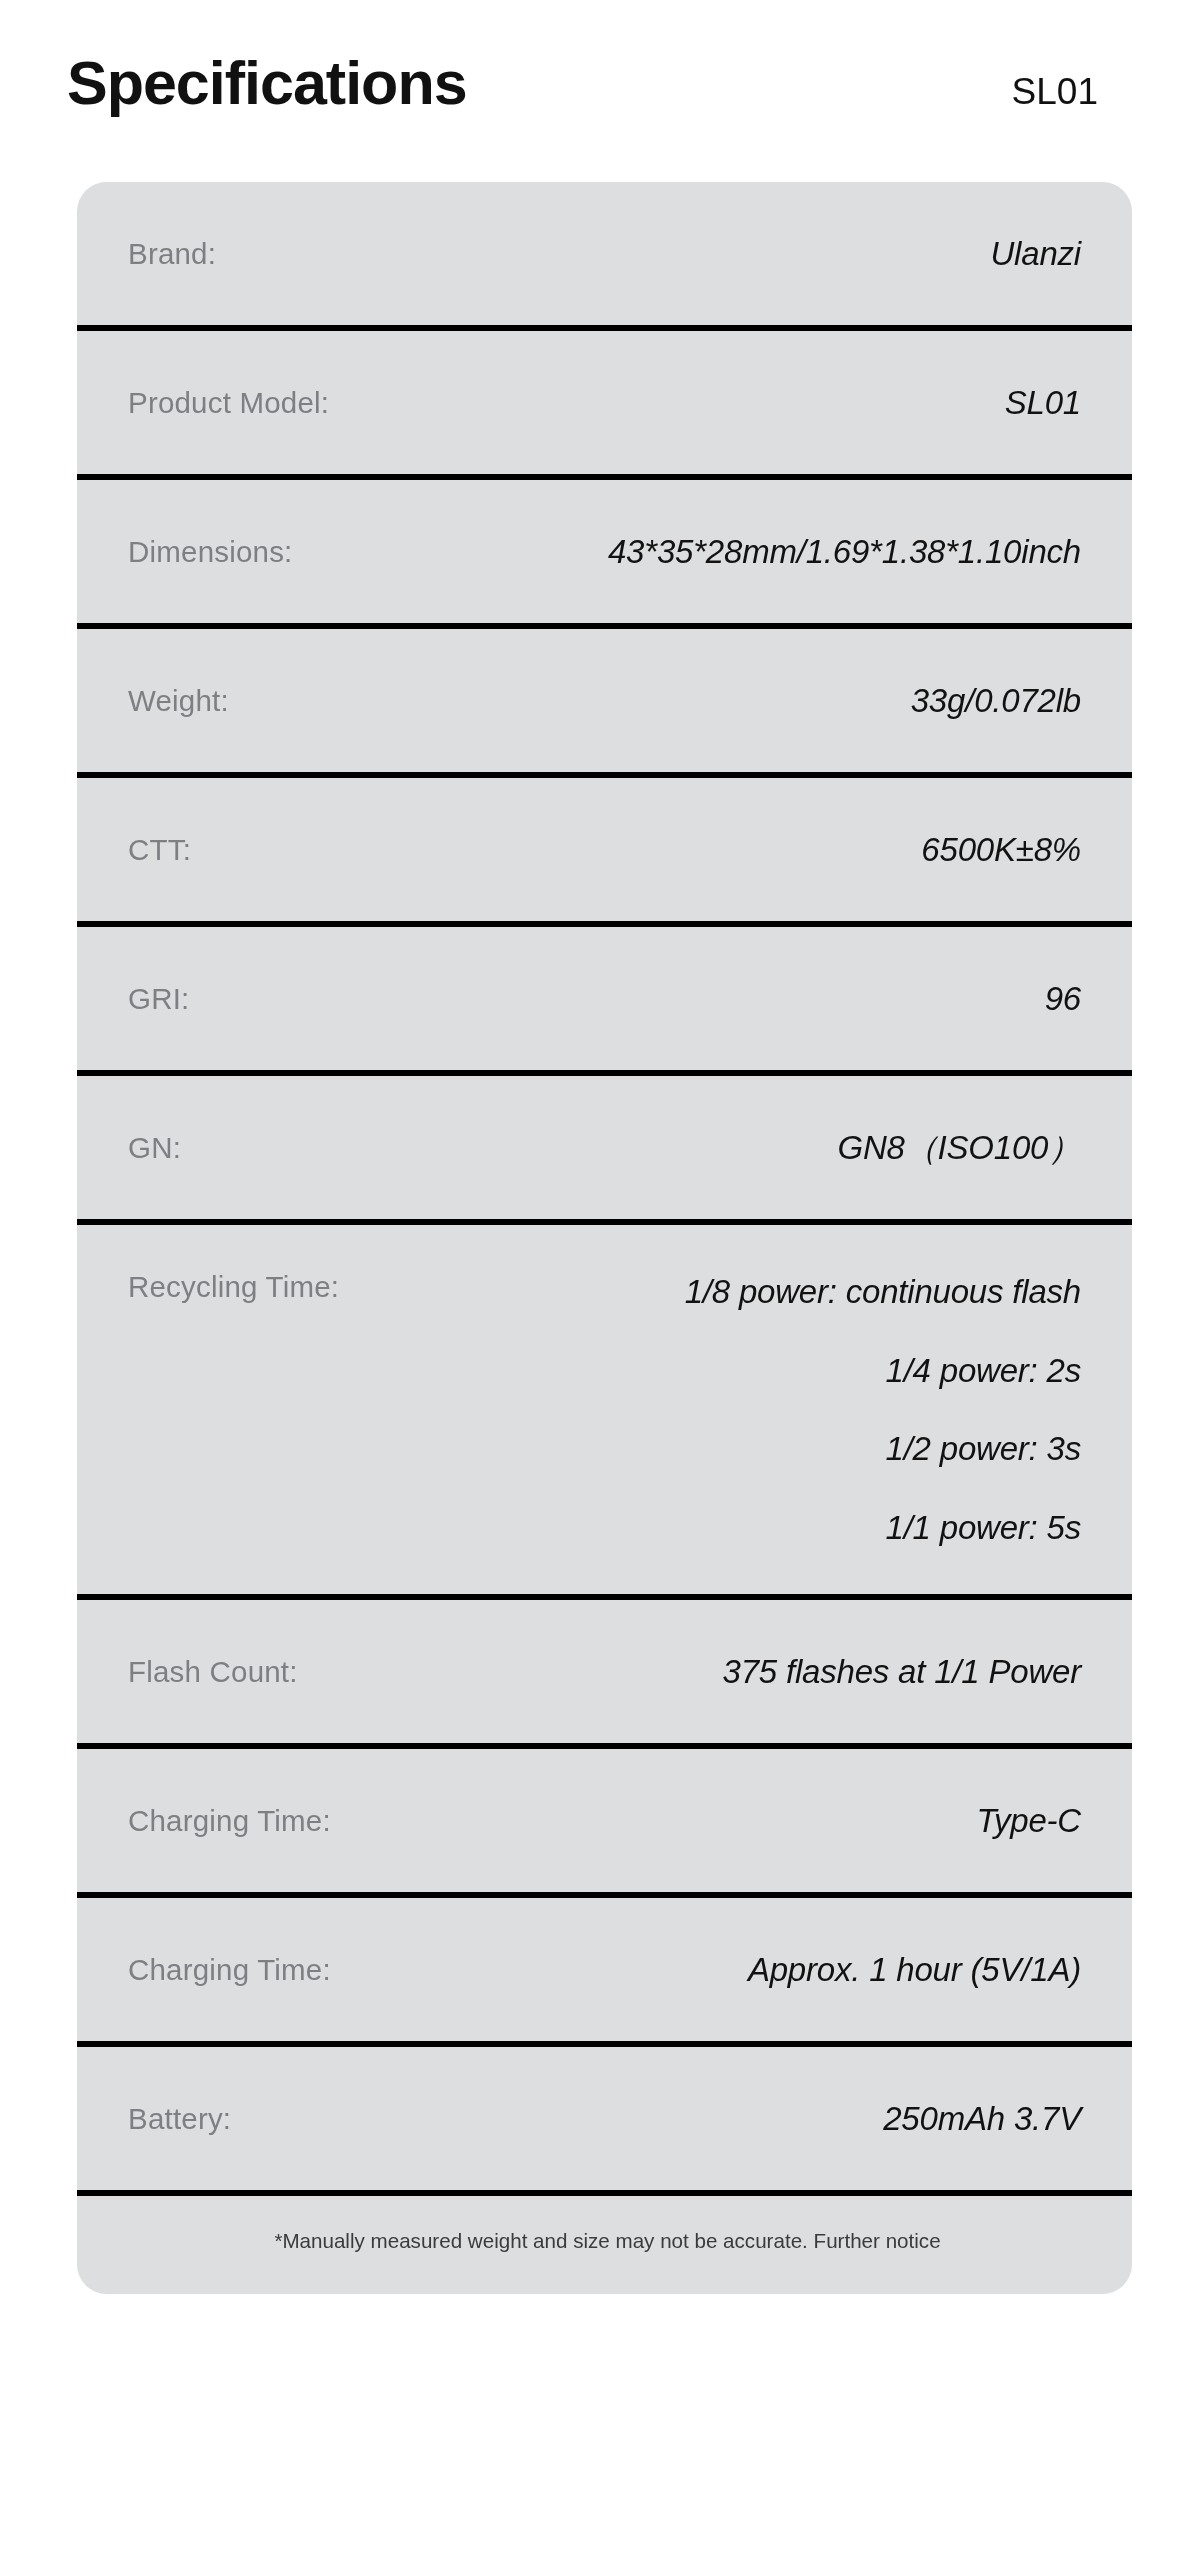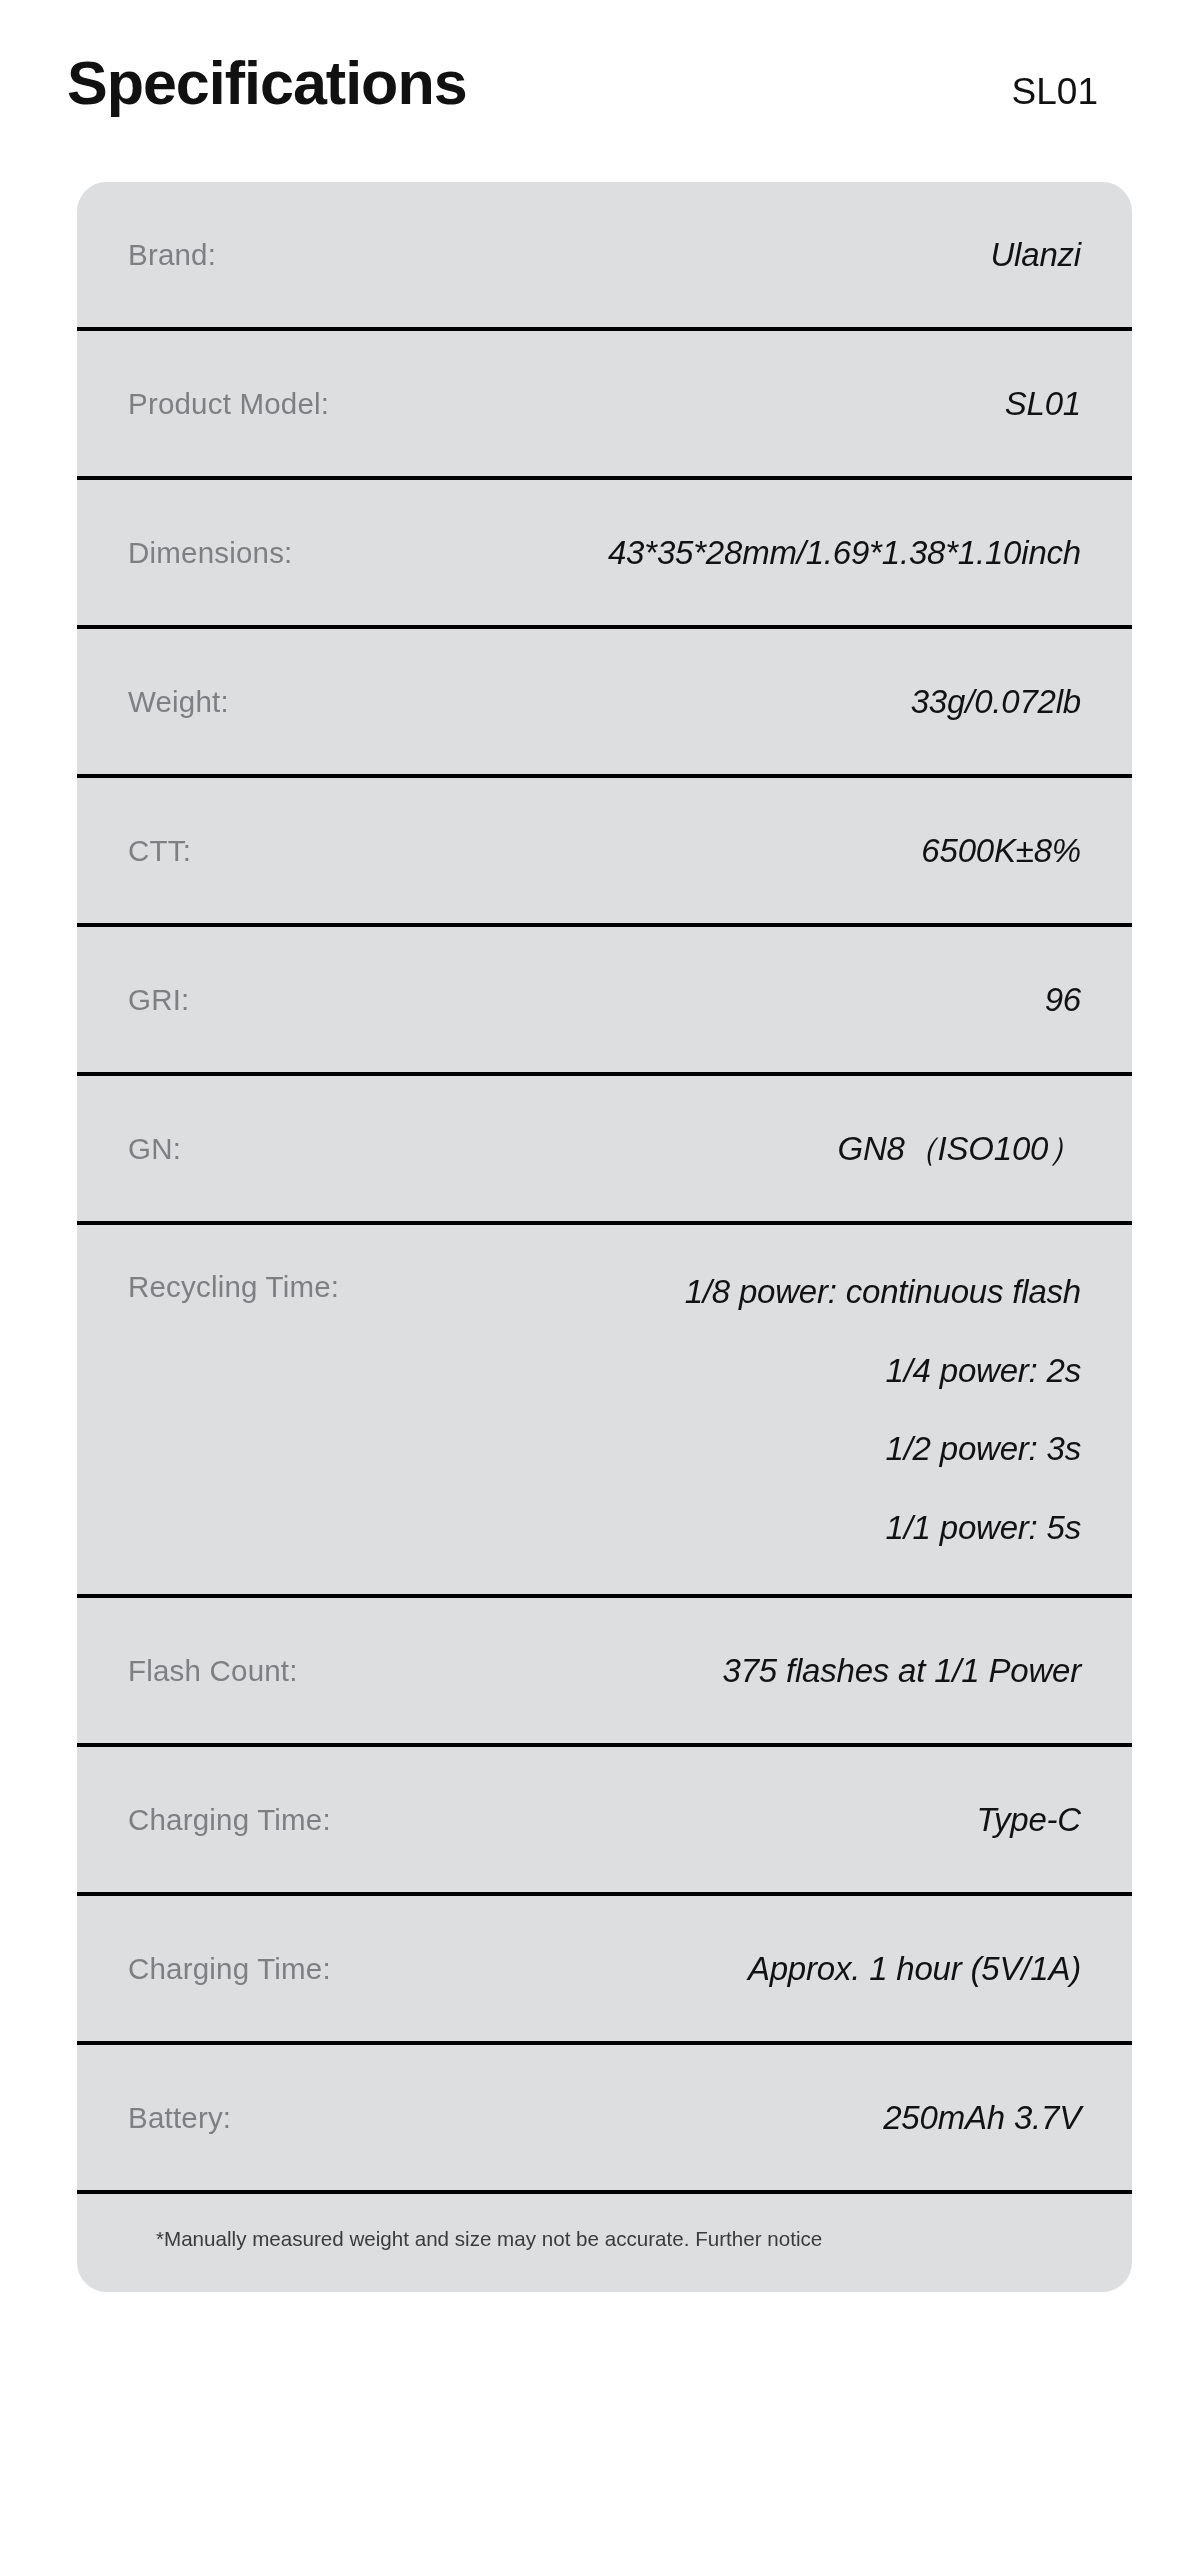--- a/index.html
+++ b/index.html
@@ -46,21 +46,21 @@
     background: #dddee0;
     border-radius: 29.5px;
     overflow: hidden;
   }
   .spec-row {
     display: flex;
     align-items: center;
     padding: 0 51px;
     min-height: 149px;
     box-sizing: border-box;
-    border-bottom: 4px solid #000000;
+    border-bottom: 6px solid #000000;
   }
   .spec-row:last-of-type {
     border-bottom: 1px solid #cbcccf;
   }
   .spec-label {
     flex: 0 0 auto;
     width: 324px;
     font-size: 29.5px;
     color: #7d7f83;
     font-weight: 400;
@@ -87,20 +87,21 @@
   }
   .spec-value .vline {
     display: block;
     margin-bottom: 27.5px;
   }
   .spec-value .vline:last-child {
     margin-bottom: 0;
   }
   .footnote {
     padding: 29.5px 73px 39px 73px;
+    text-align: center;
     font-size: 20.6px;
     line-height: 1.45;
     color: #3a3b3d;
     margin-left: 6px;
   }
   .footnote span { display: block; }
 </style>
 </head>
 <body>
 

